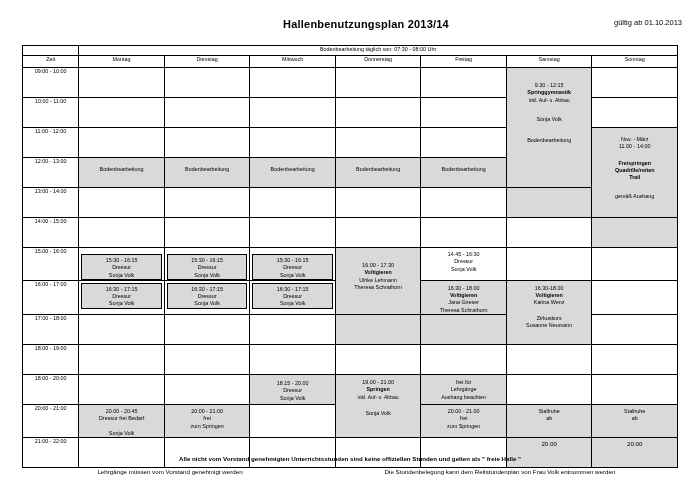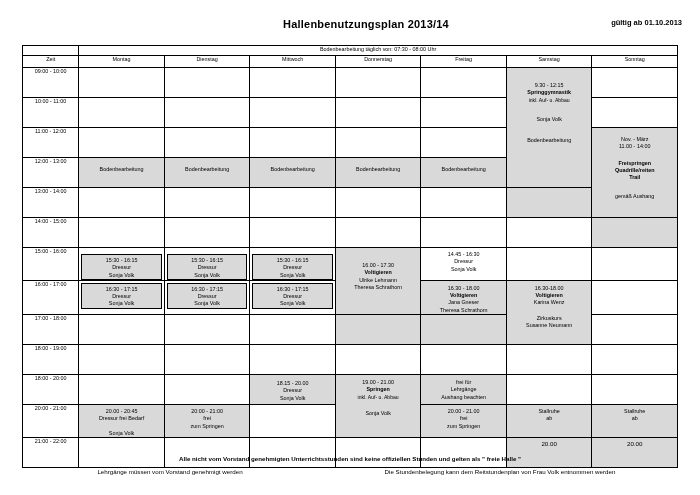--- a/index.html
+++ b/index.html
@@ -13,21 +13,21 @@
     overflow:hidden;
   }
   .page{position:relative;width:700px;height:495px;}
 
   .title{
     position:absolute;left:16px;top:18px;width:700px;text-align:center;
     font-size:11px;font-weight:bold;letter-spacing:0.2px;
   }
   .validity{
     position:absolute;right:18px;top:18px;
-    font-size:7.5px;font-weight:bold;
+    font-size:7.5px;font-weight:normal;
   }
 
   table.plan{
     position:absolute;left:22px;top:45px;
     border-collapse:collapse;
     table-layout:fixed;
     width:656px;
   }
   table.plan td, table.plan th{
     border:1px solid #000;

